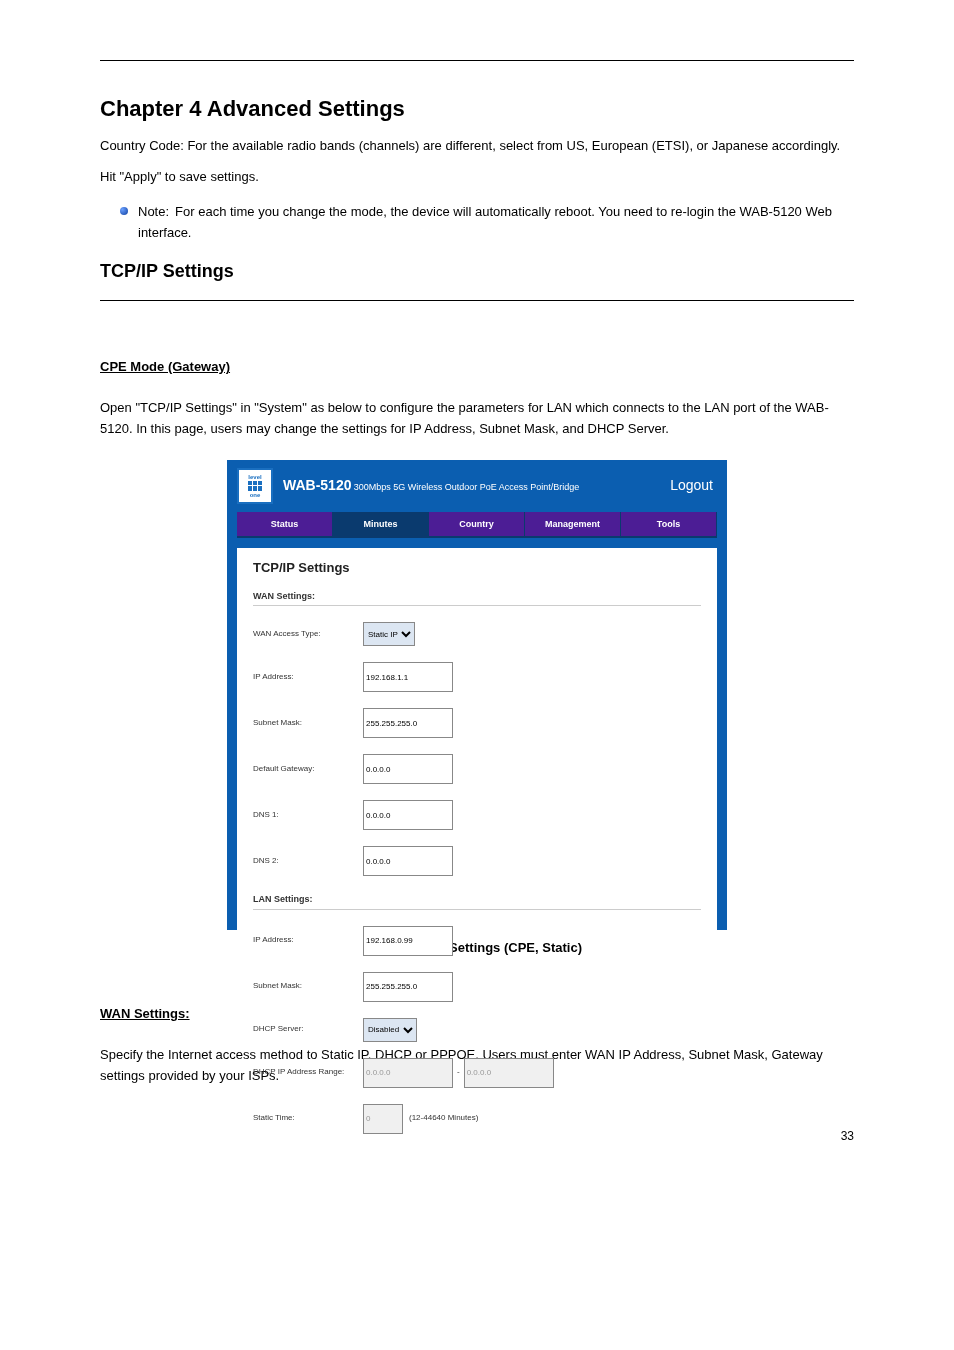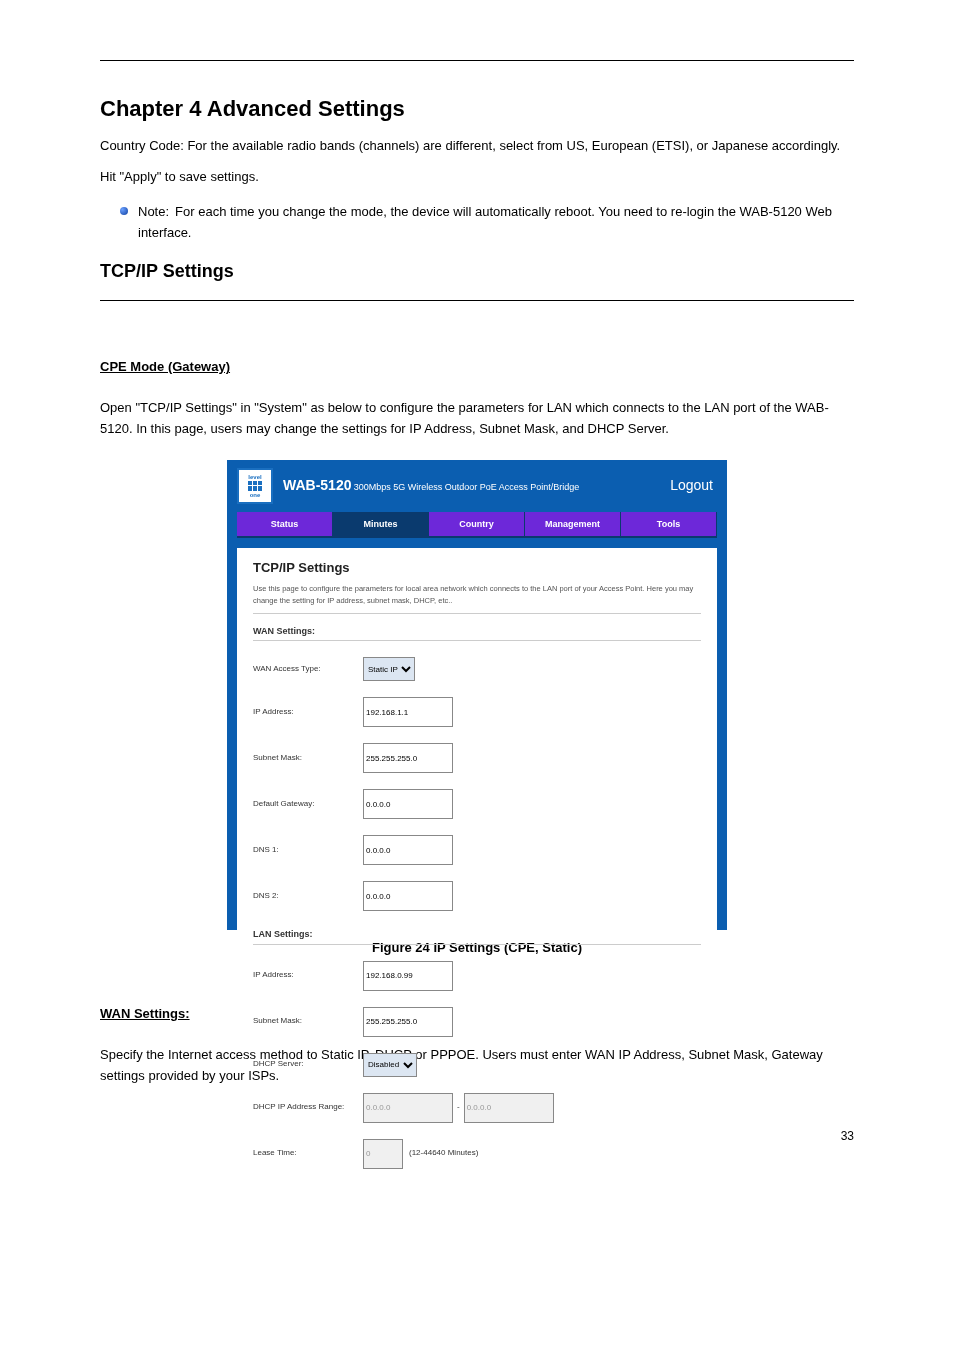--- a/index.html
+++ b/index.html
@@ -55,21 +55,21 @@
     gap: 1px; margin: 1px 0;
   }
   .logo .grid div { background: #1a6fc0; }
   .prod-title { margin-left: 10px; flex: 1; }
   .prod-title .model { font-size: 14px; font-weight: bold; }
   .prod-title .desc { font-size: 9px; }
   .logout { font-size: 14px; text-align: right; margin-right: 4px; }
   .tabs {
     display: flex;
     margin: 4px 10px 0 10px;
-    background: #6d28d9;
+    background: #4c1d95;
     border-bottom: 2px solid #0a3a6e;
   }
   .tab {
     flex: 1; text-align: center; padding: 5px 0;
     font-size: 9px; font-weight: bold;
     border-right: 1px solid #0a3a6e;
     cursor: pointer;
   }
   .tab.active { background: #0a3a6e; }
   .router-body {
@@ -168,21 +168,20 @@
     <div class="tabs">
       <div class="tab">Status</div>
       <div class="tab active">Minutes</div>
       <div class="tab">Country</div>
       <div class="tab">Management</div>
       <div class="tab">Tools</div>
     </div>
     <div class="router-body">
       <div class="maincontent">
         <h3>TCP/IP Settings</h3>
-        <div class="desc2">Use this page to configure the parameters for local area network which connects to the LAN port of your Access Point. Here you may change the setting for IP address, subnet mask, DHCP, etc..</div>
 
         <div class="group-title">WAN Settings:</div>
         <div class="frow">
           <div class="flabel">WAN Access Type:</div>
           <select><option>Static IP</option></select>
         </div>
         <div class="frow">
           <div class="flabel">IP Address:</div>
           <input type="text" value="192.168.1.1" style="">
         </div>
@@ -216,21 +215,21 @@
           <div class="flabel">DHCP Server:</div>
           <select><option>Disabled</option></select>
         </div>
         <div class="frow">
           <div class="flabel">DHCP IP Address Range:</div>
           <input type="text" disabled="" value="0.0.0.0" style="">
           <span class="dash">-</span>
           <input type="text" disabled="" value="0.0.0.0" style="">
         </div>
         <div class="frow">
-          <div class="flabel">Lease Time:</div>
+          <div class="flabel">Static Time:</div>
           <input type="text" disabled="" style="width: 40px;" value="0">
           <span class="unit">(12-44640 Minutes)</span>
         </div>
       </div>
     </div>
   </div>
   <div class="figure-caption">Figure 24 IP Settings (CPE, Static)</div>
 </div>
 
 <span class="sub-heading">WAN Settings:</span>

